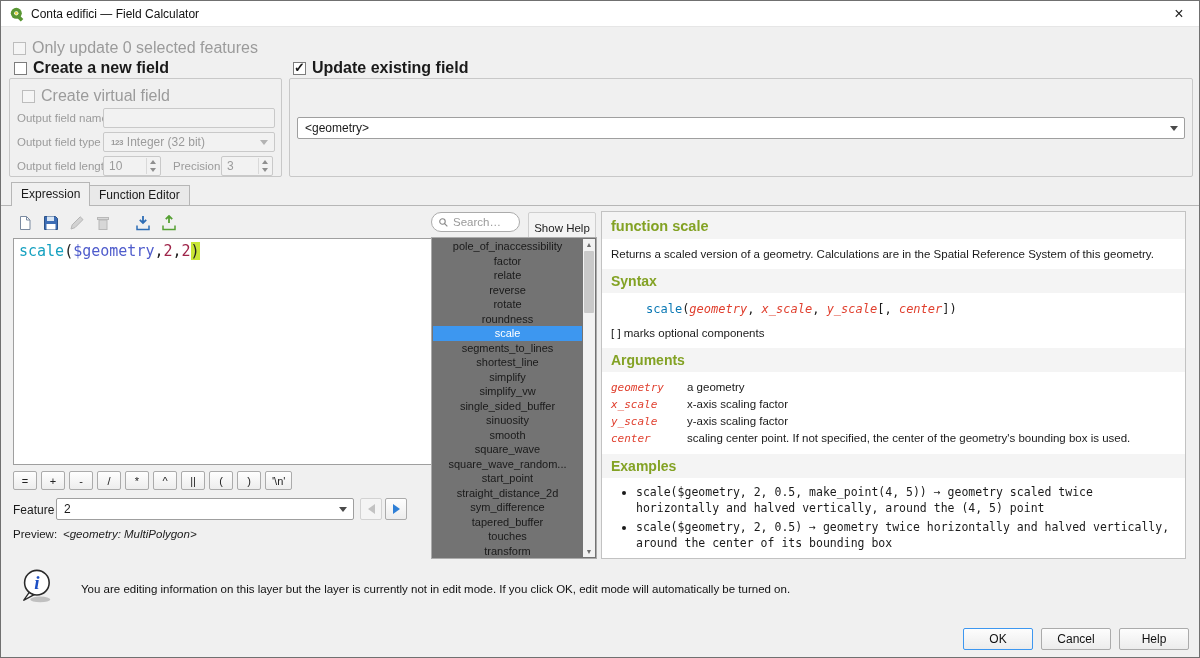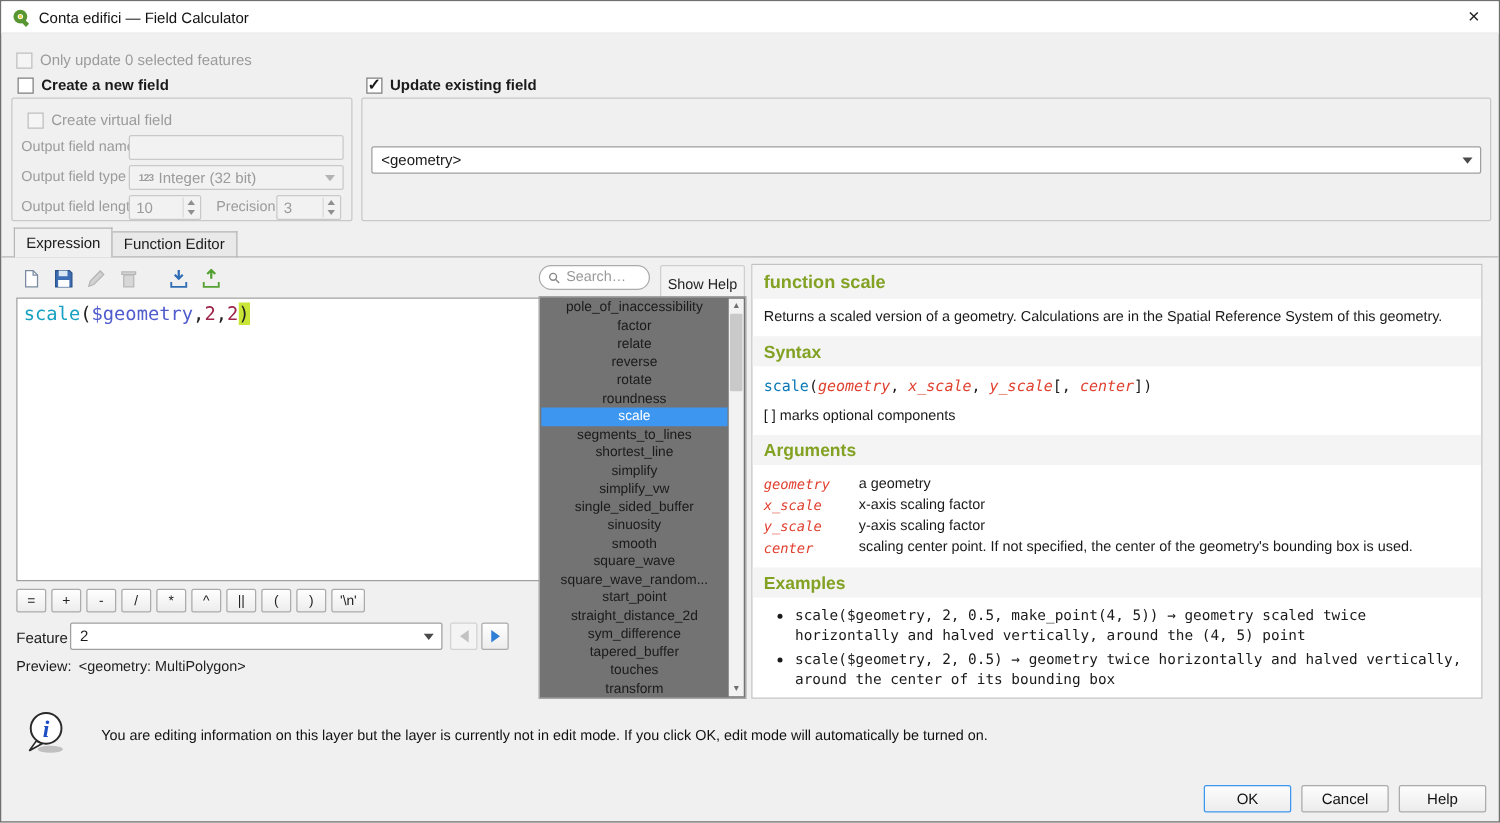--- a/index.html
+++ b/index.html
@@ -9,21 +9,21 @@
   .titlebar{position:absolute;left:0;right:0;top:0;height:26px;background:#fff;border-bottom:1px solid #e6e6e6;}
   .logo{position:absolute;left:8px;top:5px;width:16px;height:16px;}
   .logo svg{width:16px;height:16px;display:block;}
   .title{position:absolute;left:30px;top:6px;font-size:12px;color:#111;}
   .close-btn{position:absolute;right:10px;top:3px;width:20px;height:20px;background:none;border:none;font-size:16px;color:#222;line-height:20px;text-align:center;cursor:pointer;}
 
   .check-row{position:absolute;display:flex;align-items:center;gap:6px;height:14px;}
   .checkbox{width:13px;height:13px;background:#fff;border:1px solid #7c7c7c;position:relative;flex:none;}
   .checkbox.disabled{border-color:#bdbdbd;background:#f5f5f5;}
   .checkbox.checked::after{content:"✓";position:absolute;left:0px;top:-3px;font-size:13px;font-weight:bold;color:#1a1a1a;}
-  .check-label{font-size:12px;text-align:center;}
+  .check-label{font-size:16px;text-align:center;}
   .check-label.bold{font-weight:bold;}
   .dis{color:#9b9b9b;}
 
   .frame{position:absolute;border:1px solid #c8c8c8;border-radius:2px;}
   .fld-label{position:absolute;font-size:11.5px;white-space:nowrap;}
 
   .input{position:absolute;background:#fff;border:1px solid #9f9f9f;border-radius:2px;font-size:12px;padding:2px 5px;}
   .input.disabled{background:#f2f2f2;border-color:#c9c9c9;color:#9b9b9b;}
 
   .combo{position:absolute;background:#fff;border:1px solid #9f9f9f;border-radius:2px;display:flex;align-items:center;padding:0 18px 0 7px;font-size:12px;white-space:nowrap;overflow:hidden;}
@@ -56,21 +56,21 @@
   .tok-plain{color:#222;}
   .tok-paren-match{color:#222;background:var(--paren-highlight-bg);}
 
   .op-row{position:absolute;display:flex;gap:4px;}
   .op-btn{min-width:24px;height:19px;border:1px solid #ababab;border-radius:2px;background:linear-gradient(#fefefe,#ededed);font-size:11px;padding:0 6px;display:flex;align-items:center;justify-content:center;color:#222;}
 
   .nav-btn{position:absolute;width:22px;height:22px;border:1px solid #ababab;border-radius:2px;background:linear-gradient(#fefefe,#ededed);display:flex;align-items:center;justify-content:center;padding:0;}
   .nav-btn.disabled{border-color:#d2d2d2;background:#f4f4f4;}
   .tri-left{width:0;height:0;border-top:5px solid transparent;border-bottom:5px solid transparent;border-right:7px solid #c2c2c2;}
   .tri-right{width:0;height:0;border-top:5px solid transparent;border-bottom:5px solid transparent;border-left:7px solid #2f7fd6;}
-  .preview-value{position:absolute;font-size:11.5px;color:#222;}
+  .preview-value{position:absolute;font-size:11.5px;font-style:italic;color:#222;}
 
   .search-box{position:absolute;background:#fff;border:1px solid #ababab;border-radius:10px;display:flex;align-items:center;padding:0 6px;gap:4px;}
   .search-icon svg{width:11px;height:11px;display:block;}
   .search-input{border:none;outline:none;flex:1;min-width:0;font-size:11.5px;font-family:inherit;background:transparent;color:#222;}
   .search-input::placeholder{color:#9a9a9a;}
   .show-help{position:absolute;border:1px solid #cfcfcf;background:#f3f3f3;border-radius:2px;font-size:11.5px;color:#222;}
 
   .fn-list{position:absolute;background:#737373;border:1px solid #ababab;}
   .fn-items{position:absolute;left:1px;top:1px;right:14px;}
   .fn-item{height:14.5px;line-height:14.5px;font-size:11px;text-align:center;color:#1a1a1a;white-space:nowrap;overflow:hidden;}
@@ -79,21 +79,21 @@
   .sb-btn{position:absolute;left:0;width:12px;height:11px;font-size:7px;line-height:11px;text-align:center;color:#6e6e6e;}
   .sb-up{top:0;}
   .sb-down{bottom:0;}
   .sb-thumb{position:absolute;left:1px;right:1px;top:12px;height:62px;background:#c9c9c9;border-radius:1px;}
 
   .help{position:absolute;background:#fff;border:1px solid #c2c2c2;overflow:hidden;}
   .help-title-band{background:#f4f4f4;padding:6px 9px 5px;}
   .help-title{color:var(--heading-green);font-weight:bold;font-size:14.5px;}
   .help-desc{padding:9px;font-size:11.5px;color:#1a1a1a;}
   .help-band{background:#f4f4f4;color:var(--heading-green);font-weight:bold;font-size:14px;padding:4px 9px;}
-  .help-syntax{padding:9px 9px 3px;font-family:"DejaVu Sans Mono",monospace;font-size:12px;}
+  .help-syntax{padding:9px 9px 3px;font-family:"DejaVu Sans Mono",monospace;font-size:12px;margin-left:35px;}
   .syn-fn{color:var(--syntax-function-blue);}
   .syn-arg{color:var(--syntax-arg-red);font-style:italic;}
   .syn-plain{color:#1a1a1a;}
   .help-note{padding:8px 9px 9px;font-size:11.5px;}
   .help-args{display:grid;grid-template-columns:64px 1fr;gap:4px 12px;padding:9px;font-size:11.5px;}
   .arg-name{font-family:"DejaVu Sans Mono",monospace;font-style:italic;color:var(--syntax-arg-red);font-size:11px;}
   .arg-desc{color:#1a1a1a;}
   .help-examples{margin:0;padding:7px 12px 8px 34px;font-family:"DejaVu Sans Mono",monospace;font-size:11.5px;line-height:1.35;color:#1a1a1a;}
   .help-examples li{margin-bottom:4px;}
 

